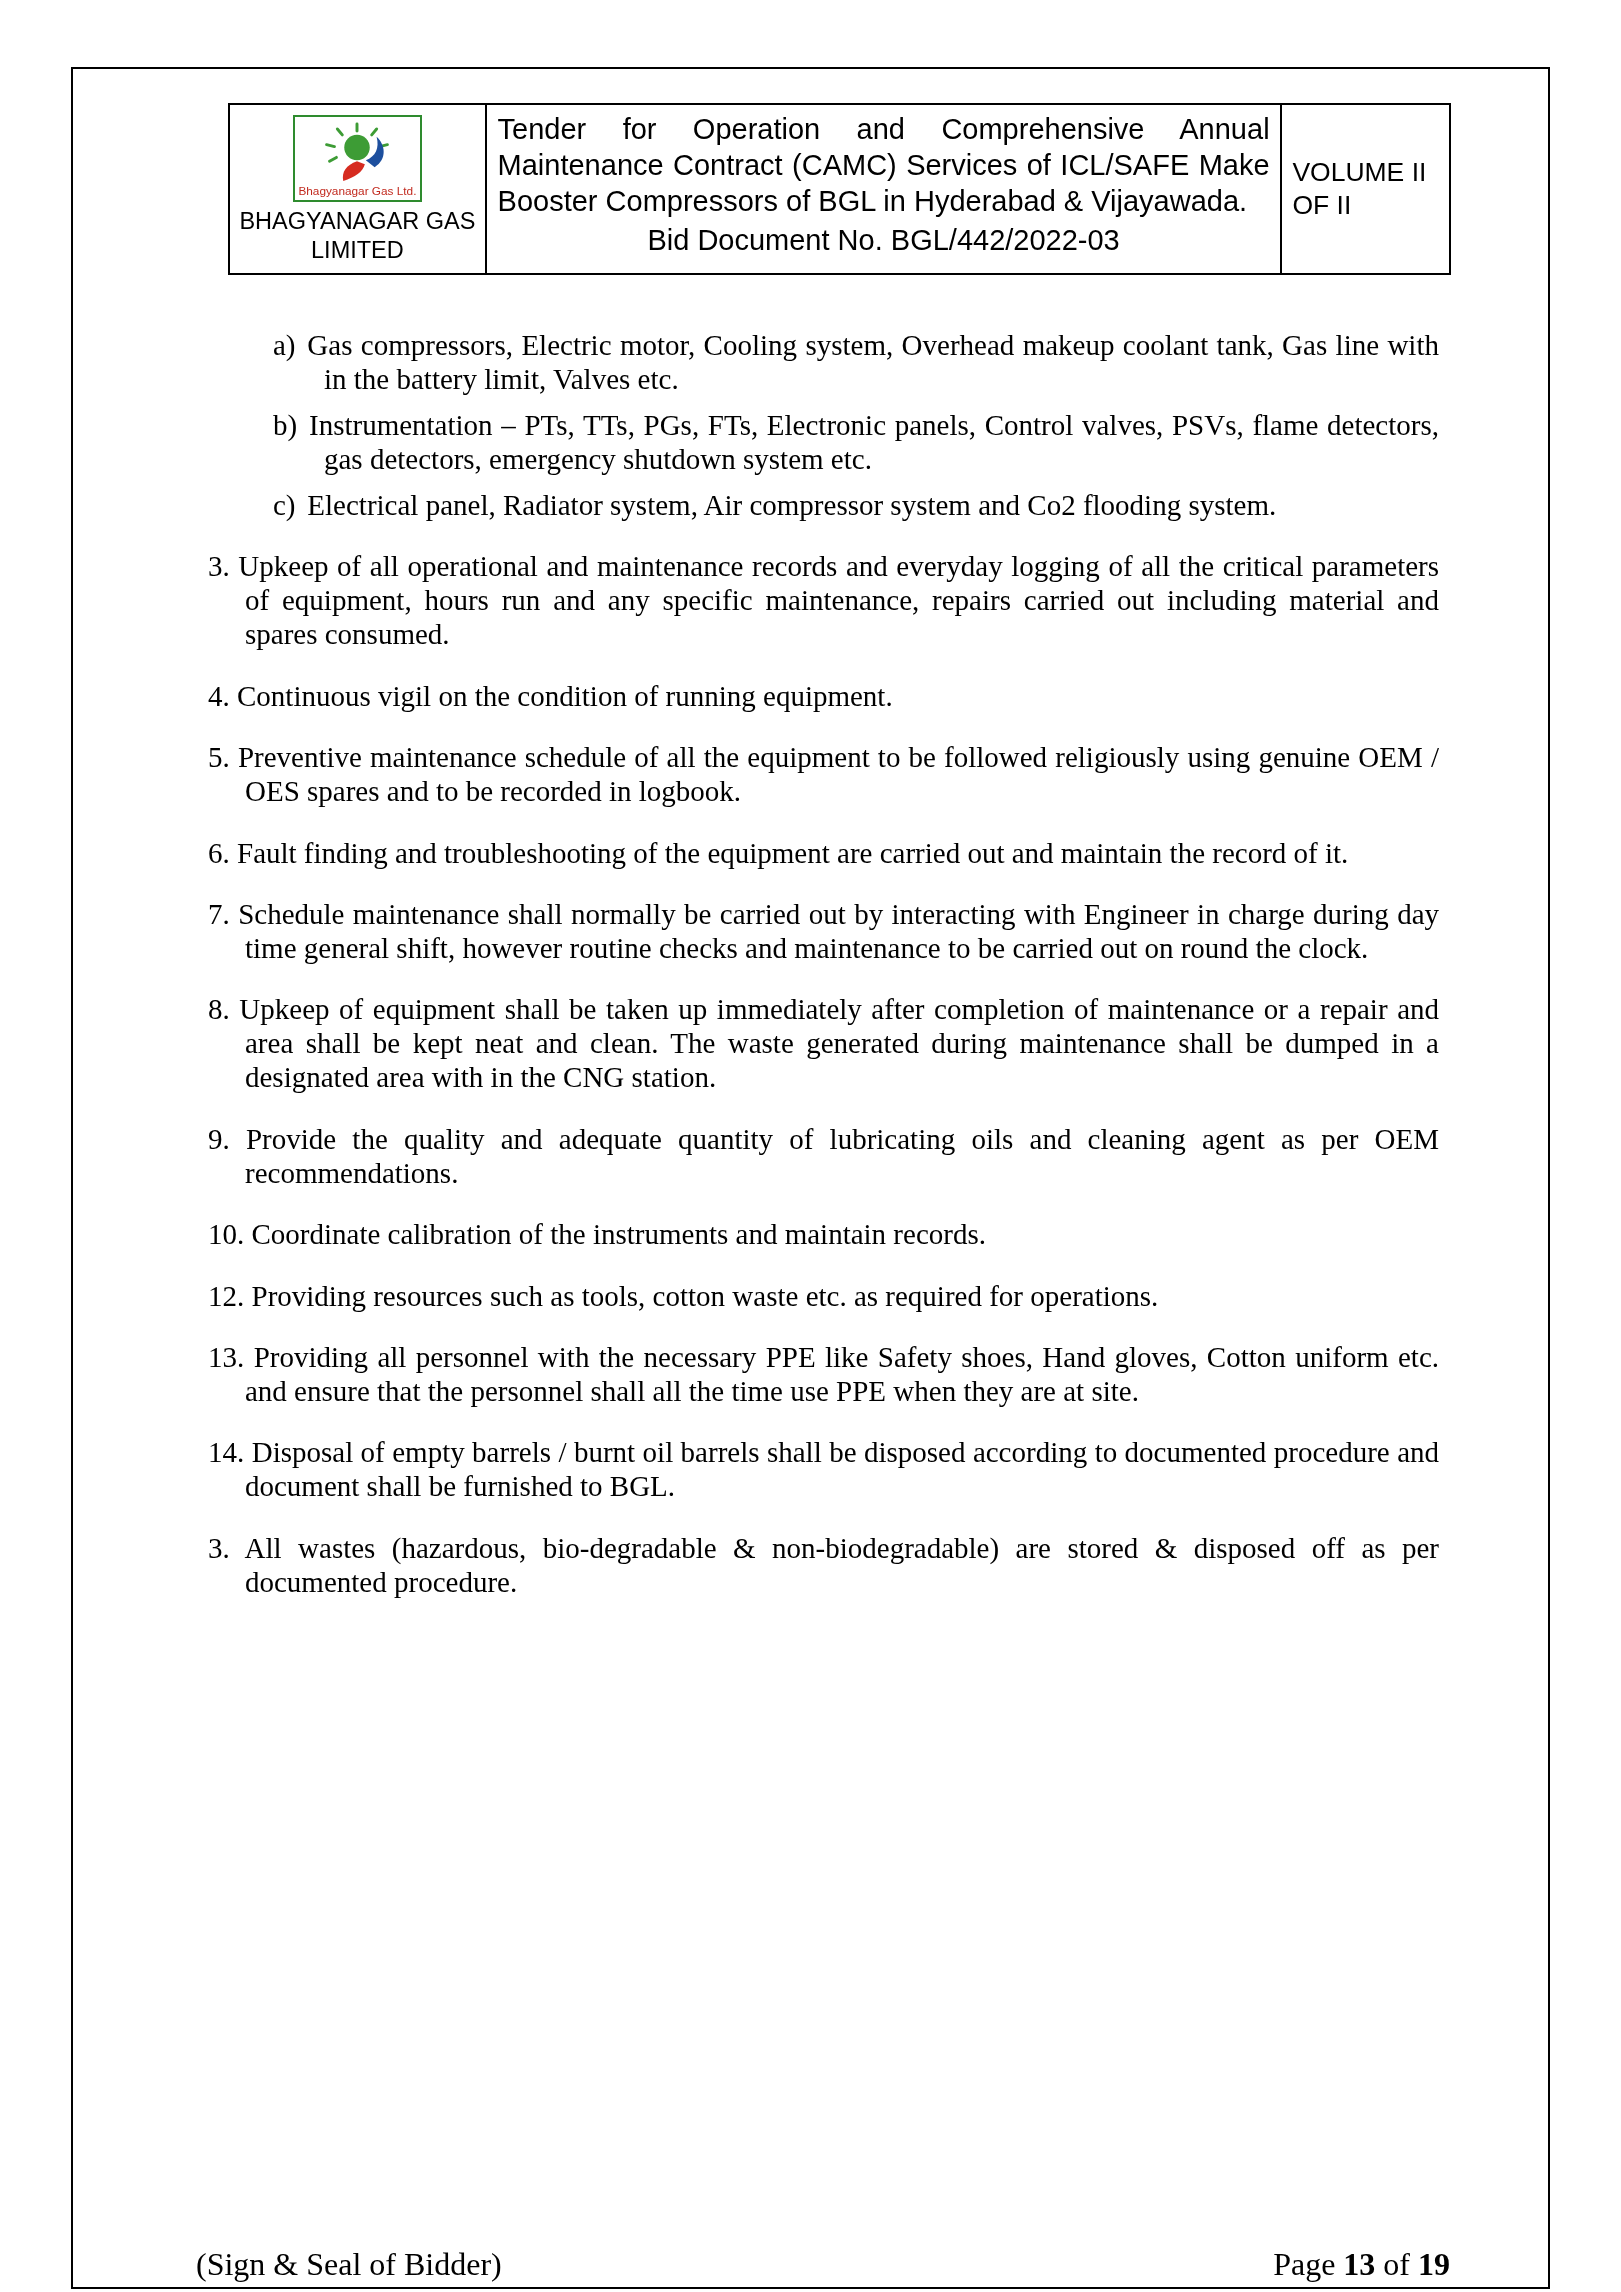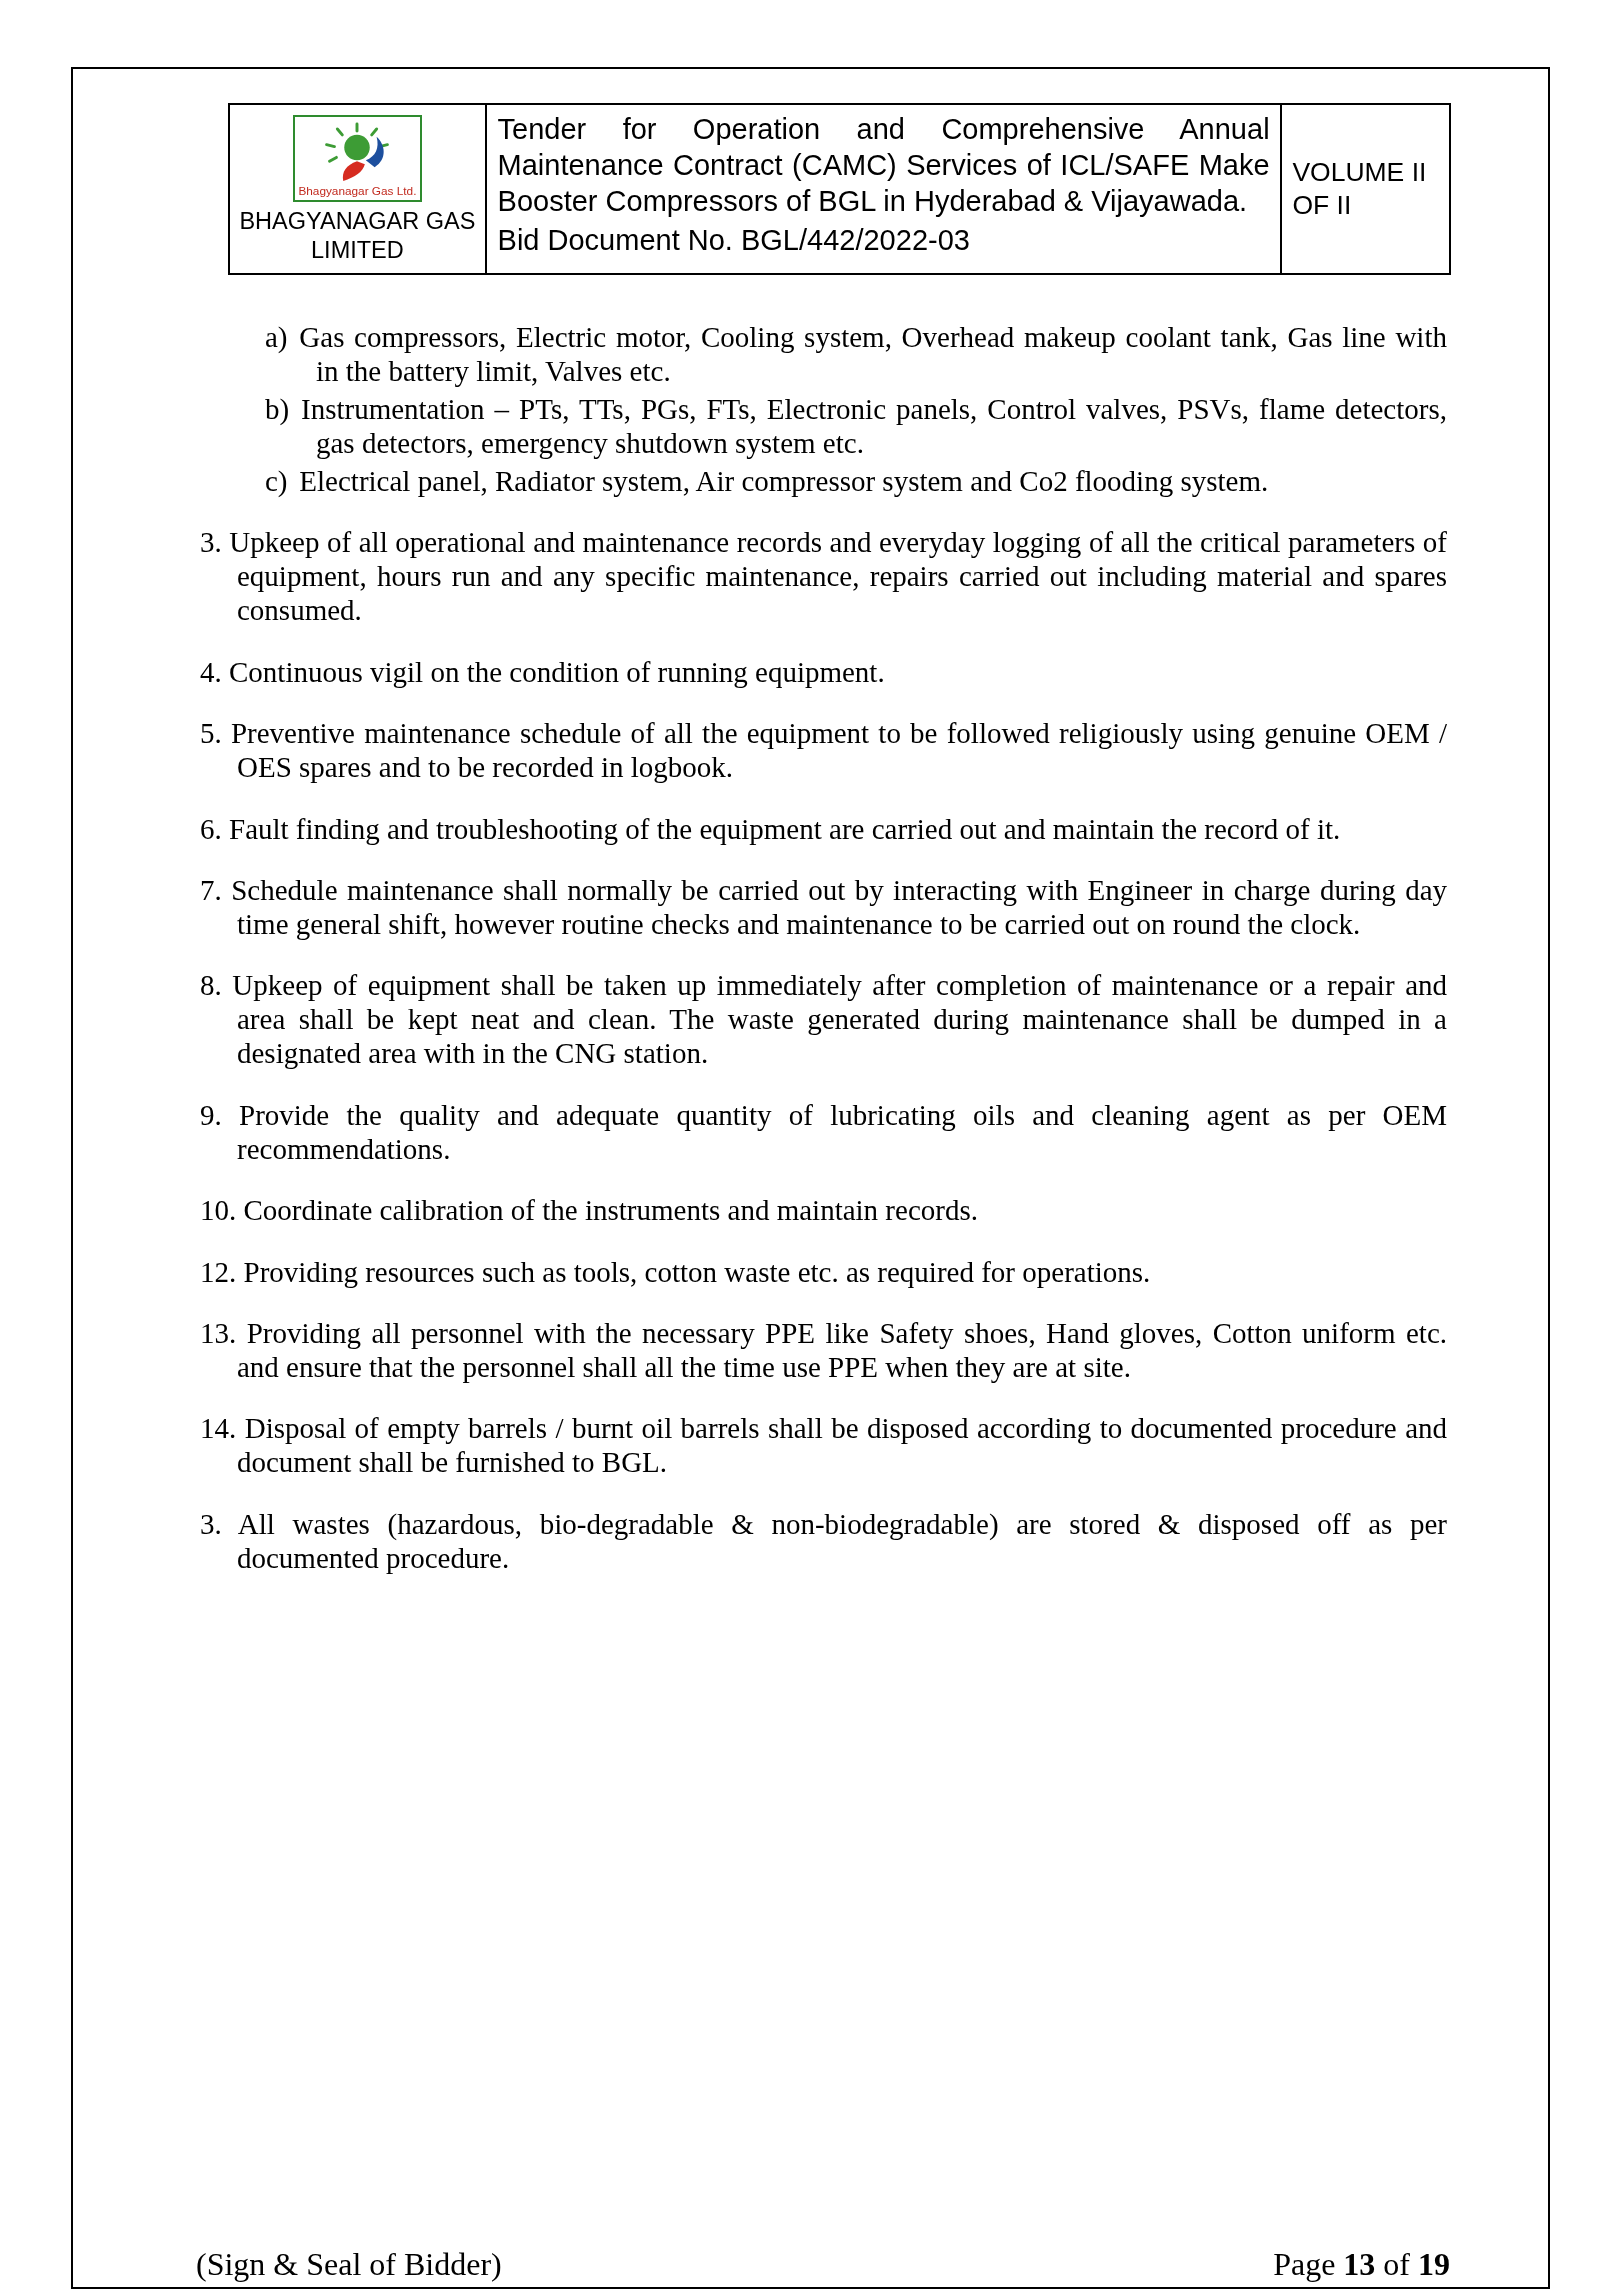--- a/index.html
+++ b/index.html
@@ -65,32 +65,32 @@
   }
   .org-name { font-size: 23.5px; line-height: 29px; }
   .tender-title {
     font-size: 29px;
     line-height: 36px;
     text-align: justify;
   }
   .bid-doc {
     font-size: 29px;
     line-height: 36px;
-    text-align: left;
+    text-align: center;
     margin-top: 2.9px;
   }
   
   .body-text {
     position: absolute;
     left: 196px; top: 316px;
     width: 1255px;
     font-size: 29px;
     line-height: 34px;
   }
-  .body-text p { margin: 4px; text-align: justify; }
+  .body-text p { margin: 12px; text-align: justify; }
   p.lettered { padding-left: 116px; text-indent: -51px; }
   p.lettered .num { margin-right: 11.8px; }
   p.numbered { padding-left: 37px; text-indent: -37px; margin-top: 27.4px; }
   
   .footer {
     position: absolute;
     left: 196px; right: 171px; bottom: 12.7px;
     display: flex;
     justify-content: space-between;
     font-size: 32px;

